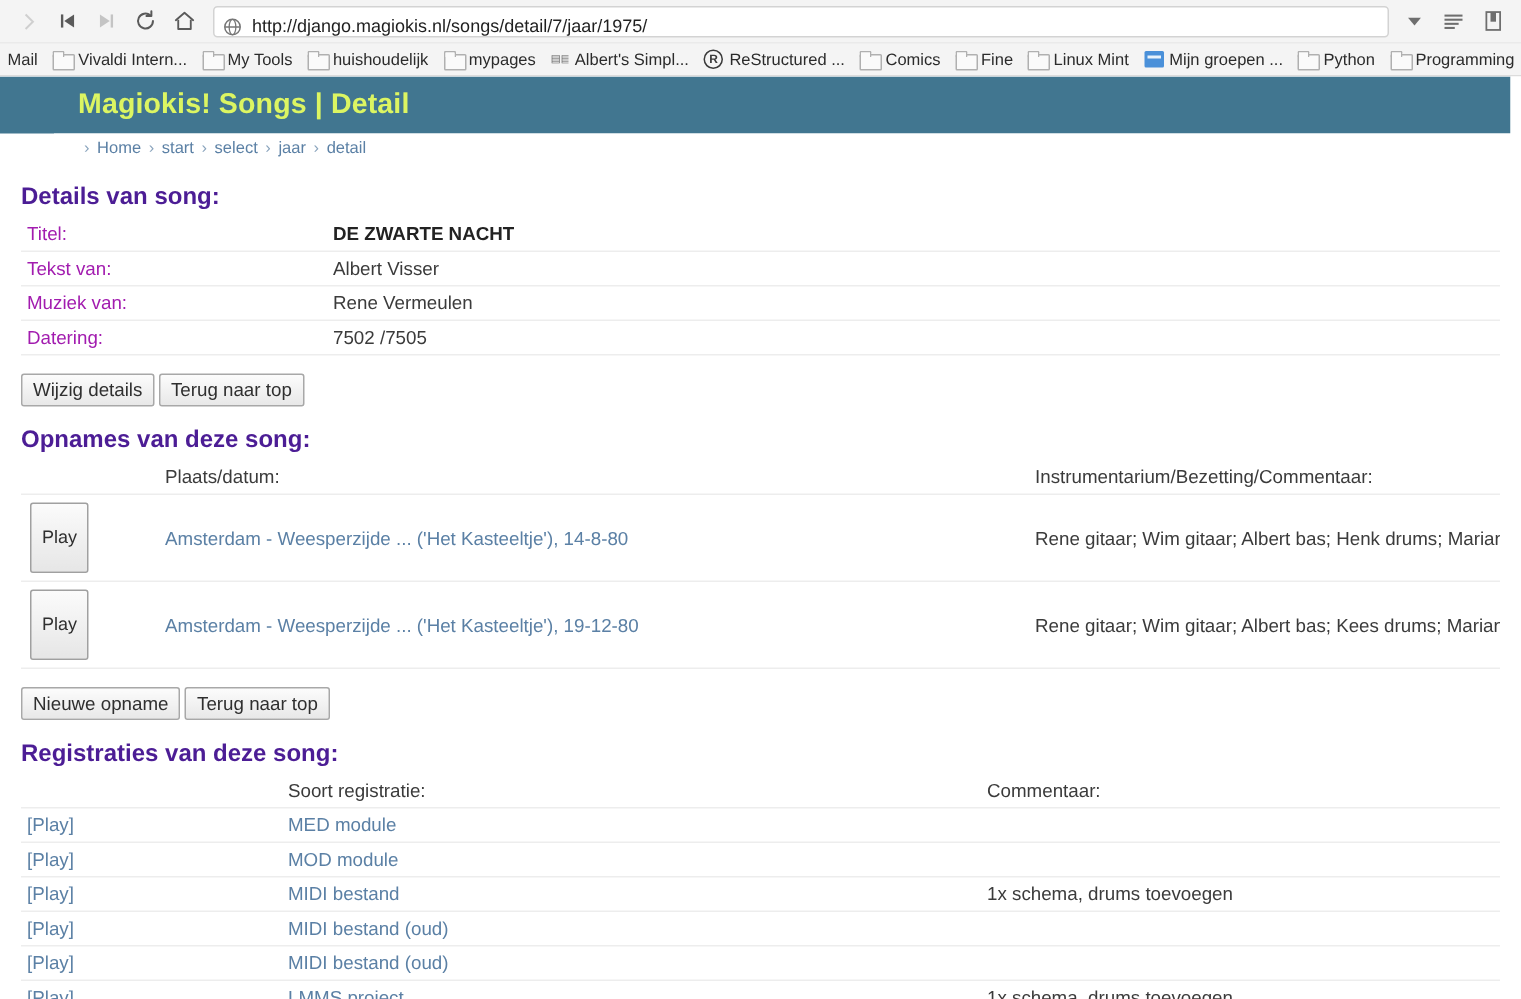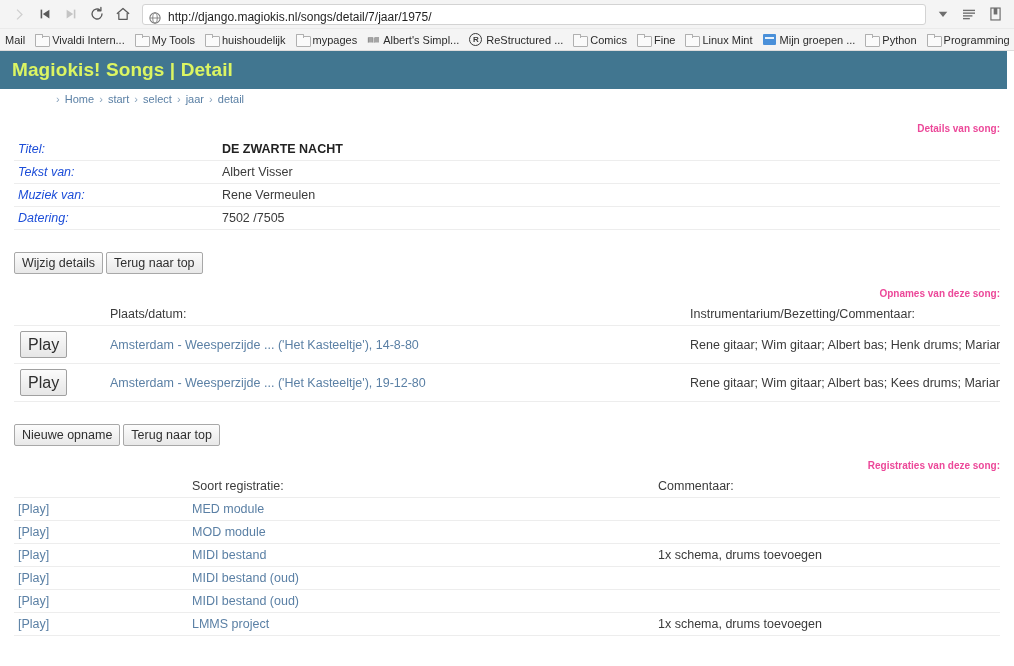--- a/index.html
+++ b/index.html
@@ -146,43 +146,43 @@
     width: 1007px;
     display: flex;
     align-items: center;
     padding-left: 12px;
   }
   #page-title {
     color: #dcf562;
     font-size: 19px;
     font-weight: bold;
     letter-spacing: 0.1px;
+    margin-left: 40px;
   }
   #breadcrumb {
     width: 1007px;
     padding: 4px 0 4px 18px;
     font-size: 11px;
     color: #6a89a8;
     background: #fff;
     margin-left: 36px;
   }
   #breadcrumb a {
     color: #5b80a5;
     text-decoration: none;
   }
   #breadcrumb .sep { color: #8aa4bd; margin: 0 2px; }
 
   .content { padding: 0 14px 0 14px; }
 
   h2.sec {
-    font-size: 10px;
+    font-size: 16px;
     font-weight: bold;
-    color: #ec4899;
+    color: #4c1d95;
     margin: 14px 0 4px 0;
-    text-align: right;
   }
 
   table.grid {
     width: 100%;
     border-collapse: collapse;
     font-size: 12.5px;
     color: #3b3b3b;
     table-layout: fixed;
   }
   table.grid td, table.grid th {
@@ -190,45 +190,45 @@
     padding: 4px 4px 4px 4px;
     text-align: left;
     font-weight: normal;
     vertical-align: middle;
     white-space: nowrap;
     overflow: hidden;
   }
 
   
   #details-table { margin-top: 2px; }
-  #details-table td.label { width: 204px; padding-left: 4px; color: #1d4ed8; font-style: italic; }
+  #details-table td.label { width: 204px; padding-left: 4px; color: #a21caf; }
   #details-table td.value { color: #3b3b3b; }
   #details-table tr.titel td.value { font-weight: bold; color: #222; }
 
-  .btn-row { margin: 22px 0 0 0; display: flex; gap: 0px; }
+  .btn-row { margin: 12px 0 0 0; display: flex; gap: 0px; }
   button.winbtn {
     font-family: "Liberation Sans", sans-serif;
     font-size: 12.5px;
     color: #2f2f2f;
     background: linear-gradient(#fcfcfc, #e8e8e8);
     border: 1px solid #a8a8a8;
     border-radius: 2px;
     padding: 3px 7px;
     margin-right: 3px;
     cursor: pointer;
     line-height: 14px;
   }
   button.playbtn {
     font-family: "Liberation Sans", sans-serif;
-    font-size: 16px;
+    font-size: 12px;
     color: #2f2f2f;
     background: linear-gradient(#fbfbfb, #e6e6e6);
     border: 1px solid #a0a0a0;
     border-radius: 2px;
-    padding: 6px 7px;
+    padding: 16px 7px;
     cursor: pointer;
     line-height: 13px;
   }
 
   a.lnk { color: #5b80a5; text-decoration: none; }
 
   
   #opnames-table col.c1 { width: 92px; }
   #opnames-table col.c2 { width: 580px; }
   #opnames-table col.c3 { width: auto; }

